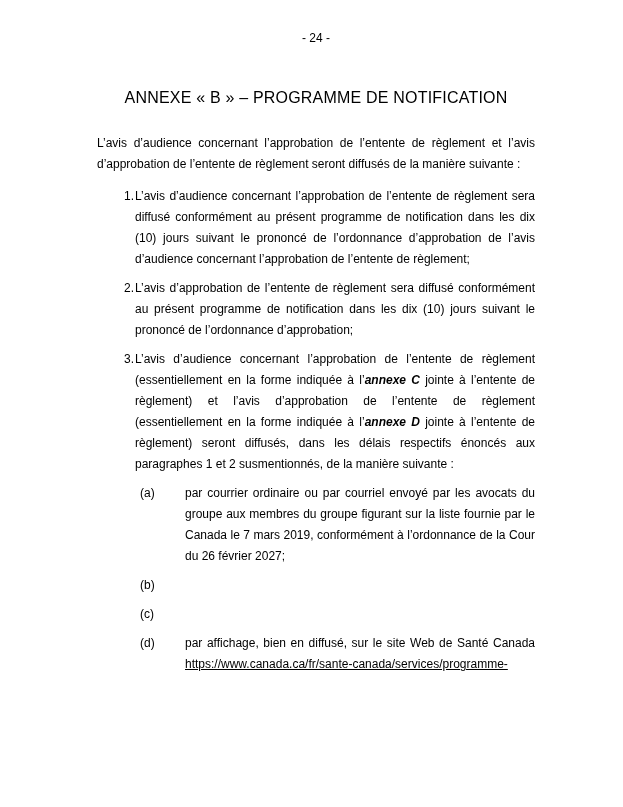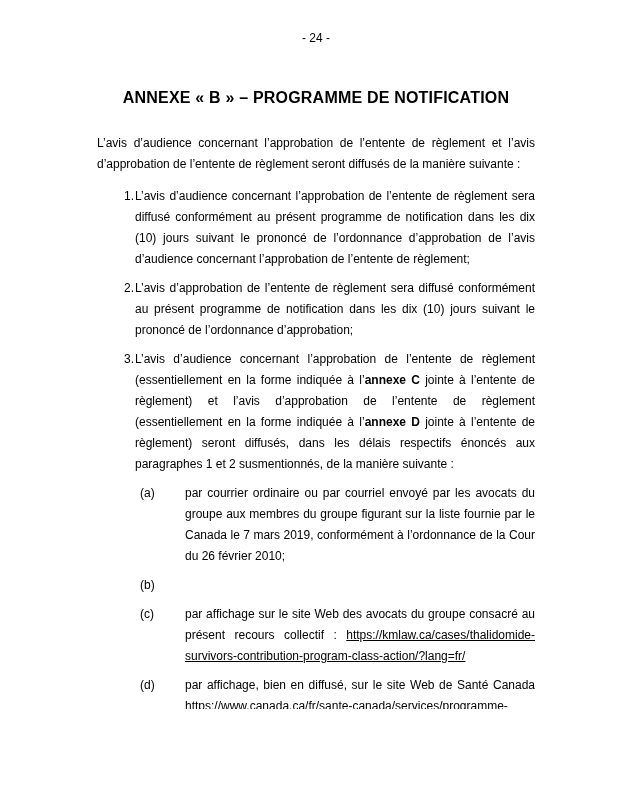--- a/index.html
+++ b/index.html
@@ -22,21 +22,21 @@
   }
   .page-number {
     text-align: center;
     font-size: 12px;
     line-height: 15px;
   }
   .doc-title {
     margin: 42px 0 0 0;
     text-align: center;
     font-size: 16px;
-    font-weight: bold;
+    font-weight: normal;
     line-height: 19px;
     letter-spacing: 0.2px;
   }
   .intro {
     margin: 26px 0 0 0;
     text-align: justify;
     text-align-last: left;
   }
   .num-list { margin-top: 11px; }
   .num-item { display: flex; }
@@ -62,21 +62,21 @@
   .let-text {
     flex: 1 1 auto;
     text-align: justify;
     text-align-last: left;
   }
   .doc-link {
     color: var(--link, #000000);
     text-decoration: underline;
     word-break: normal;
   }
-  b, .seg-bold { font-weight: bold; }
+  b, .seg-bold { font-weight: bold; font-style: italic; }
 </style>
 </head>
 <body>
 
 <div class="page">
 
   <div class="page-number">- 24 -</div>
 
   <div class="doc-title">ANNEXE « B » – PROGRAMME DE NOTIFICATION</div>
 
@@ -98,30 +98,29 @@
       <span class="num-marker">3.</span>
       <span class="num-text"><span>L’avis d’audience concernant l’approbation de l’entente de règlement (essentiellement en la forme indiquée à l’</span><span class="seg-bold">annexe C</span><span> jointe à l’entente de règlement) et l’avis d’approbation de l’entente de règlement (essentiellement en la forme indiquée à l’</span><span class="seg-bold">annexe D</span><span> jointe à l’entente de règlement) seront diffusés, dans les délais respectifs énoncés aux paragraphes 1 et 2 susmentionnés, de la manière suivante :</span></span>
     </div>
 
   </div>
 
   <div class="let-list">
 
     <div class="let-item">
       <span class="let-marker">(a)</span>
-      <span class="let-text"><span>par courrier ordinaire ou par courriel envoyé par les avocats du groupe aux membres du groupe figurant sur la liste fournie par le Canada le 7 mars 2019, conformément à l’ordonnance de la Cour du 26 février 2010;</span></span>
+      <span class="let-text"><span>par courrier ordinaire ou par courriel envoyé par les avocats du groupe aux membres du groupe figurant sur la liste fournie par le Canada le 7 mars 2019, conformément à l’ordonnance de la Cour du 26 février 2027;</span></span>
     </div>
 
     <div class="let-item">
       <span class="let-marker">(b)</span>
     </div>
 
     <div class="let-item">
       <span class="let-marker">(c)</span>
-      <span class="let-text"><span>par affichage sur le site Web des avocats du groupe consacré au présent recours collectif : </span><a class="doc-link" href="#">https://kmlaw.ca/cases/thalidomide-survivors-contribution-program-class-action/?lang=fr/</a></span>
     </div>
 
     <div class="let-item">
       <span class="let-marker">(d)</span>
       <span class="let-text"><span>par affichage, bien en diffusé, sur le site Web de Santé Canada </span><a class="doc-link" href="#">https://www.canada.ca/fr/sante-canada/services/programme-</a></span>
     </div>
 
   </div>
 
 </div>

